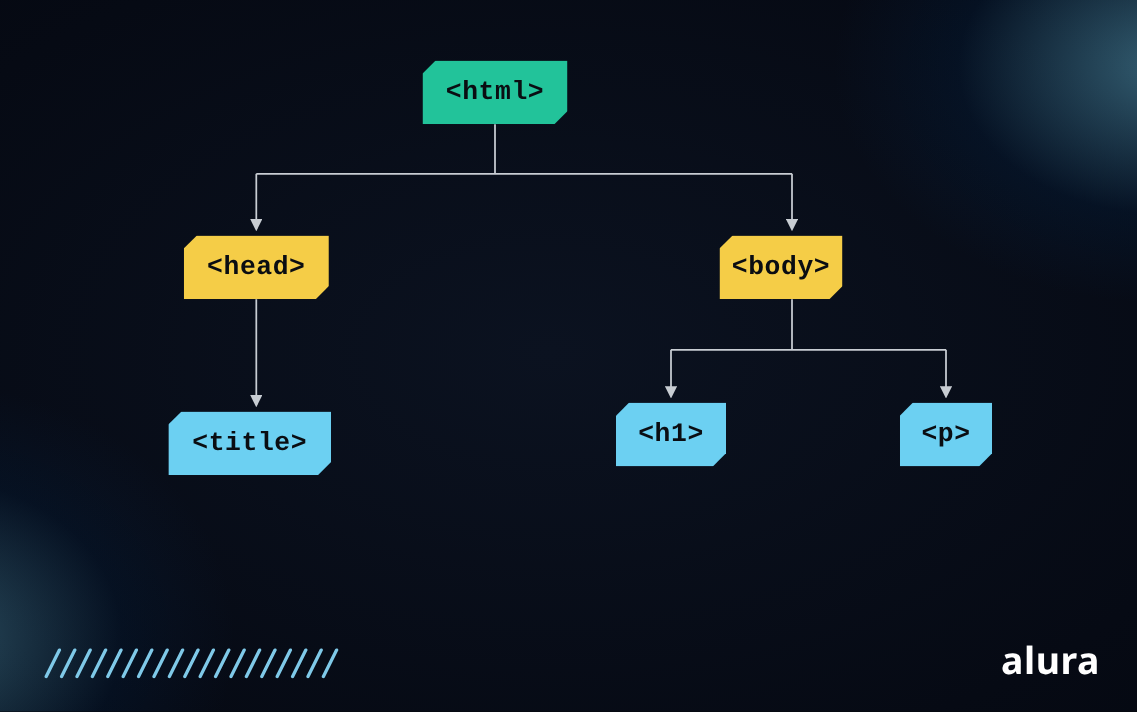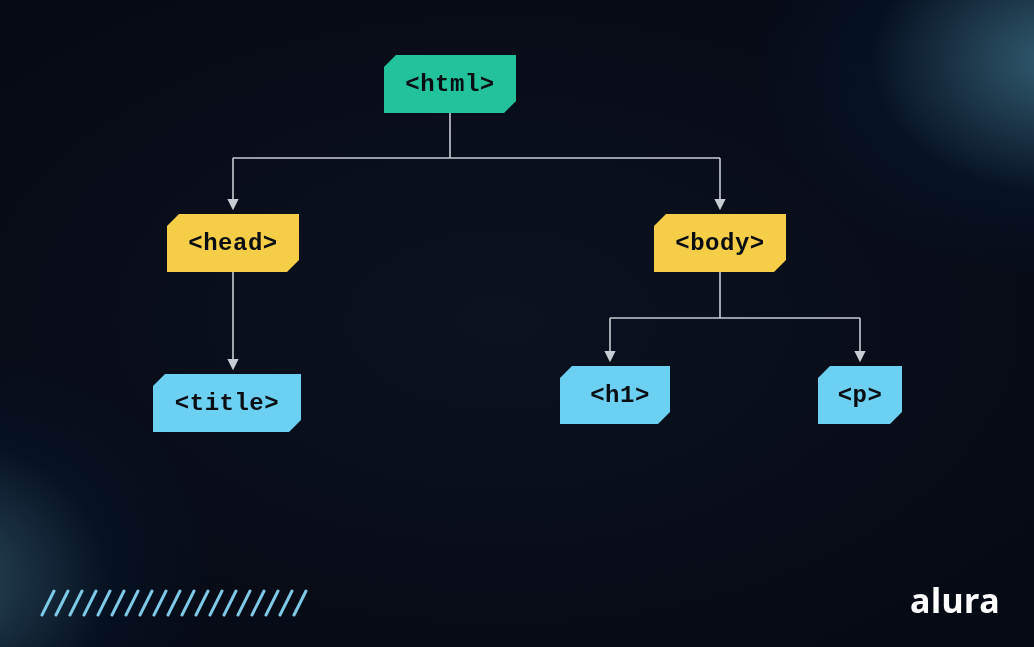--- a/index.html
+++ b/index.html
@@ -89,25 +89,25 @@
 
     <line x1="610" y1="318" x2="610" y2="360" stroke="#c8cdd3" stroke-width="1.6" marker-end="url(#arrow)"></line>
 
     <line x1="860" y1="318" x2="860" y2="360" stroke="#c8cdd3" stroke-width="1.6" marker-end="url(#arrow)"></line>
   </svg>
 
   <div class="node green" style="left:384px; top:55px;  width:132px;">&lt;html&gt;</div>
 
   <div class="node yellow" style="left:167px; top:214px; width:132px;">&lt;head&gt;</div>
 
-  <div class="node yellow" style="left:654px; top:214px; width:132px;">&lt;body&gt;</div>
+  <div class="node yellow" style="left:654px; top:214px; width:112px;">&lt;body&gt;</div>
 
   <div class="node blue" style="left:153px; top:374px; width:148px;">&lt;title&gt;</div>
 
-  <div class="node blue" style="left:560px; top:366px; width:100px;padding-left:10px;">&lt;h1&gt;</div>
+  <div class="node blue" style="left:560px; top:366px; width:100px;">&lt;h1&gt;</div>
 
   <div class="node blue" style="left:818px; top:366px; width:84px;">&lt;p&gt;</div>
 
   <svg class="hatch" viewBox="0 0 280 28">
     <g stroke="#7fc9e8" stroke-width="3" stroke-linecap="round">
       <line x1="2" y1="26" x2="14" y2="2"></line>
       <line x1="16" y1="26" x2="28" y2="2"></line>
       <line x1="30" y1="26" x2="42" y2="2"></line>
       <line x1="44" y1="26" x2="56" y2="2"></line>
       <line x1="58" y1="26" x2="70" y2="2"></line>

